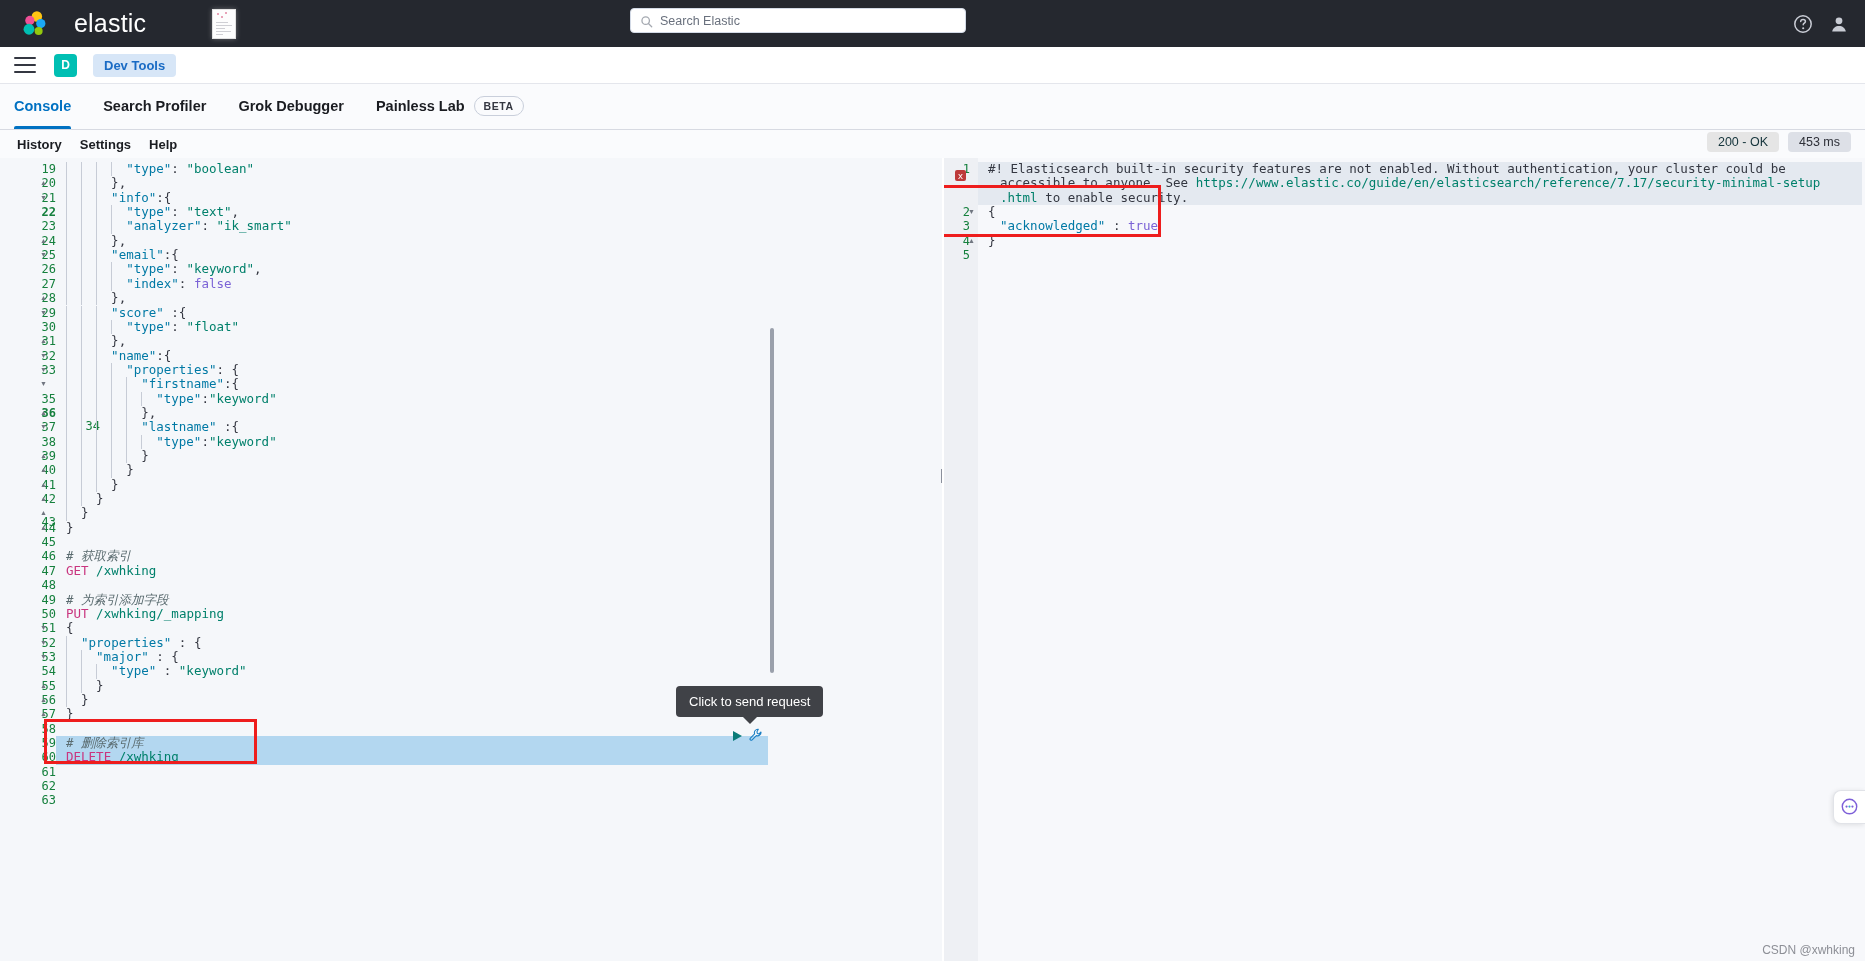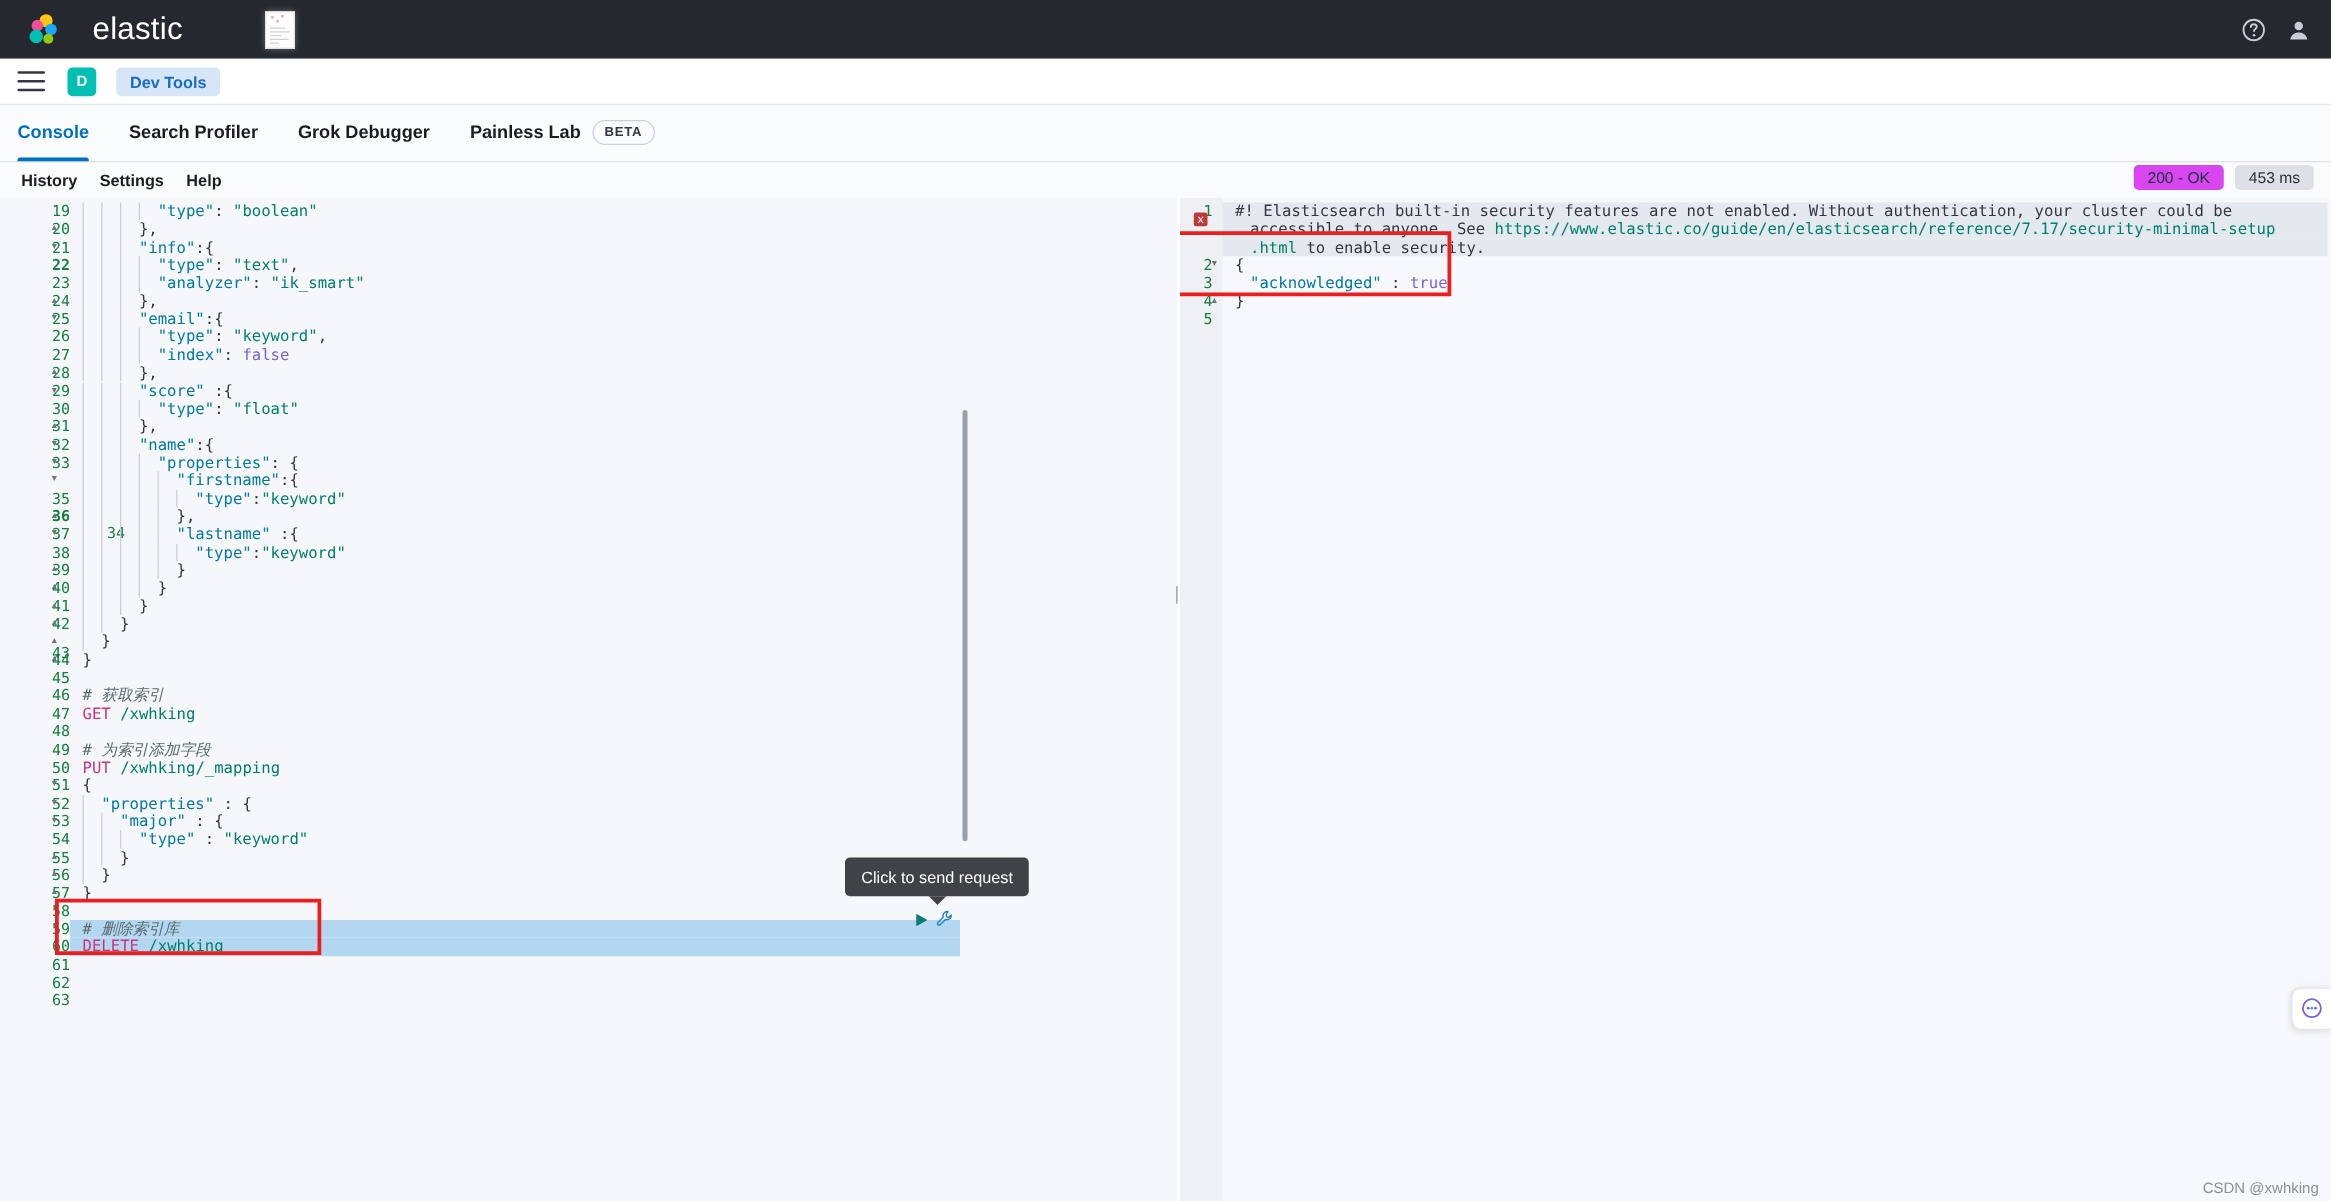--- a/index.html
+++ b/index.html
@@ -118,21 +118,21 @@
   }
   .act-link {
     font-size: 13px; font-weight: 700; color: #1a1c21;
     padding: 0 9px; cursor: pointer;
   }
   .status-group {
     position: absolute; right: 14px; top: 2px;
     display: flex; align-items: center; gap: 9px;
   }
   .badge-ok {
-    background: #d946ef; color: #14343b;
+    background: #e5e5e5; color: #14343b;
     font-size: 12.5px; padding: 3px 11px; border-radius: 4px;
   }
   .badge-ms {
     background: #dde0e7; color: #2e3038;
     font-size: 12.5px; padding: 3px 11px; border-radius: 4px;
   }
 
   
   .console {
     position: absolute; top: 158px; left: 0;
@@ -301,20 +301,29 @@
     <i class="pk" style="left:4px;  top:3px;  width:2px; height:2px;"></i>
     <i class="pk" style="left:12px; top:2px;  width:2px; height:2px;"></i>
     <i class="pk" style="left:8px;  top:6px;  width:2px; height:2px;"></i>
     <i class="tl" style="left:3px;  top:12px; width:12px; height:1px;"></i>
     <i class="tl" style="left:3px;  top:15px; width:16px; height:1px;"></i>
     <i class="tl" style="left:3px;  top:18px; width:9px;  height:1px;"></i>
     <i class="tl" style="left:3px;  top:21px; width:15px; height:1px;"></i>
     <i class="tl" style="left:3px;  top:24px; width:7px;  height:1px;"></i>
   </div>
 
+  <div class="search-wrap">
+    <span class="search-ico">
+      <svg width="13" height="13" viewBox="0 0 16 16">
+        <circle cx="7" cy="7" r="4.6" fill="none" stroke="#69707d" stroke-width="1.6"></circle>
+        <line x1="10.4" y1="10.4" x2="14.4" y2="14.4" stroke="#69707d" stroke-width="1.6" stroke-linecap="round"></line>
+      </svg>
+    </span>
+    <span class="search-ph">Search Elastic</span>
+  </div>
 
   <div class="topbar-right">
     <span class="tb-icon">
       <svg width="20" height="20" viewBox="0 0 20 20">
         <circle cx="10" cy="10" r="8.2" fill="none" stroke="#d7dae3" stroke-width="1.5"></circle>
         <path d="M7.7 7.6c0-1.3 1.1-2.2 2.4-2.2 1.3 0 2.3.9 2.3 2.1 0 1.6-2.2 1.7-2.2 3.3" fill="none" stroke="#d7dae3" stroke-width="1.5" stroke-linecap="round"></path>
         <circle cx="10.2" cy="14.2" r="1.05" fill="#d7dae3"></circle>
       </svg>
     </span>
     <span class="tb-icon">

